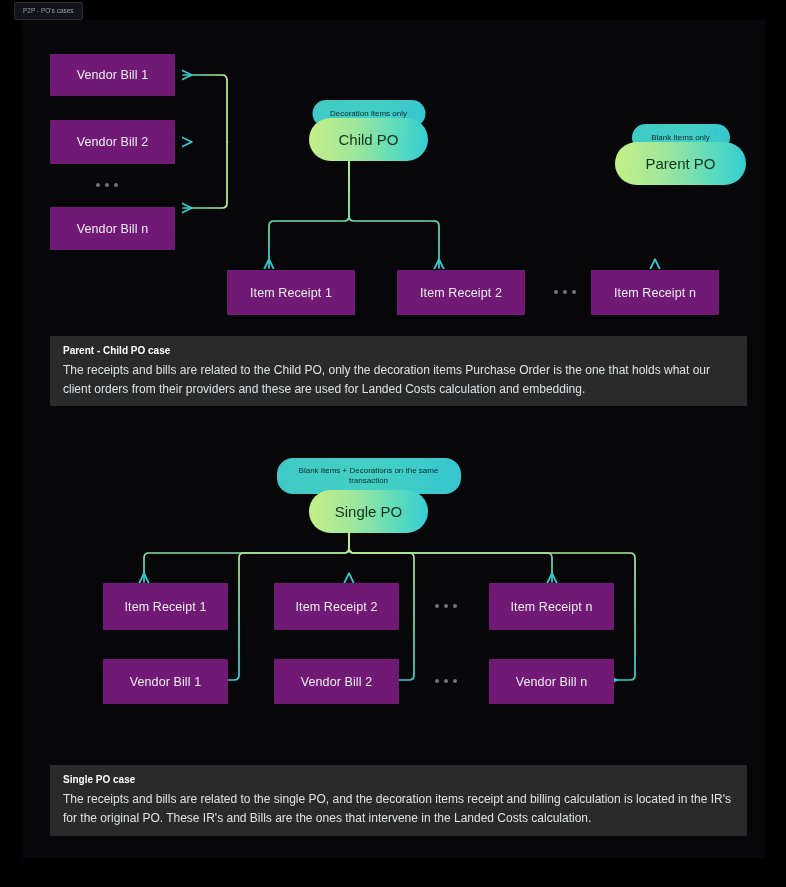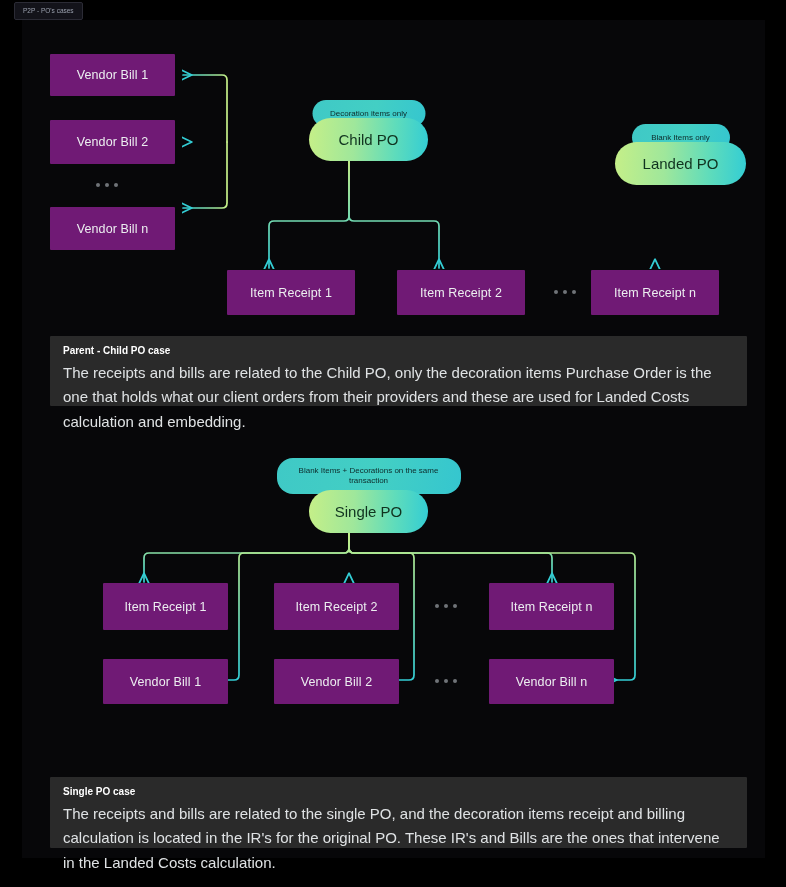--- a/index.html
+++ b/index.html
@@ -111,21 +111,21 @@
     padding: 9px 13px 11px 13px;
     border-radius: 1px;
   }
   .caption .ttl {
     font-size: 10px;
     font-weight: bold;
     margin-bottom: 5px;
     color: #ffffff;
   }
   .caption .txt {
-    font-size: 15px;
+    font-size: 12px;
     line-height: 1.62;
     color: #dfe2e4;
   }
 
   svg.wires {
     position: absolute;
     left: 0; top: 0;
     width: 743px; height: 838px;
     overflow: visible;
     pointer-events: none;
@@ -203,21 +203,21 @@
     <span>Vendor Bill n</span>
   </div>
 
   <div class="po" style="left:287px;top:80px;width:119px;height:61px;">
     <div class="badge" style="width:113px;height:27px;">Decoration items only</div>
     <div class="body" style="top:18px;width:119px;height:43px;">Child PO</div>
   </div>
 
   <div class="po" style="left:593px;top:80px;width:131px;height:43px;margin-top:24px;">
     <div class="badge" style="width:98px;height:27px;">Blank Items only</div>
-    <div class="body" style="top:18px;width:131px;height:43px;">Landed PO</div>
+    <div class="body" style="top:18px;width:131px;height:43px;">Parent PO</div>
   </div>
 
   <div class="box" style="left:205px;top:250px;width:128px;height:45px;">
     <span>Item Receipt 1</span>
   </div>
   <div class="box" style="left:375px;top:250px;width:128px;height:45px;">
     <span>Item Receipt 2</span>
   </div>
   <div class="dots" style="left:532px;top:270px;">
     <i></i>
@@ -261,18 +261,18 @@
   </div>
   <div class="dots" style="left:413px;top:659px;">
     <i></i>
       <i></i>
       <i></i>
   </div>
   <div class="box" style="left:467px;top:639px;width:125px;height:45px;">
     <span>Vendor Bill n</span>
   </div>
 
-  <div class="caption" style="left:28px;top:745px;width:697px;height:71px;margin-top:12px;">
+  <div class="caption" style="left:28px;top:745px;width:697px;height:71px;">
     <div class="ttl">Single PO case</div>
     <div class="txt">The receipts and bills are related to the single PO, and the decoration items receipt and billing calculation is located in the IR's for the original PO. These IR's and Bills are the ones that intervene in the Landed Costs calculation.</div>
   </div>
 
 </div>
 
 </body></html>

